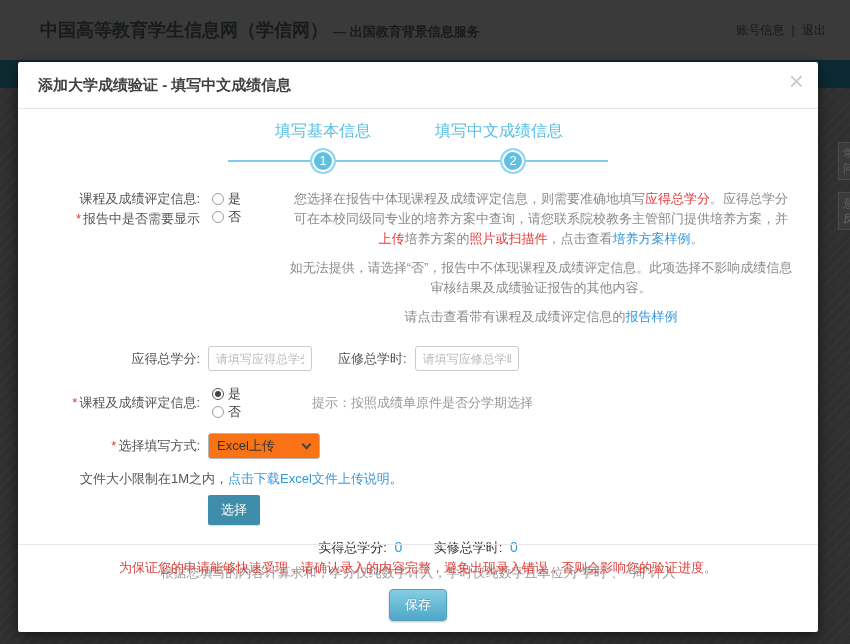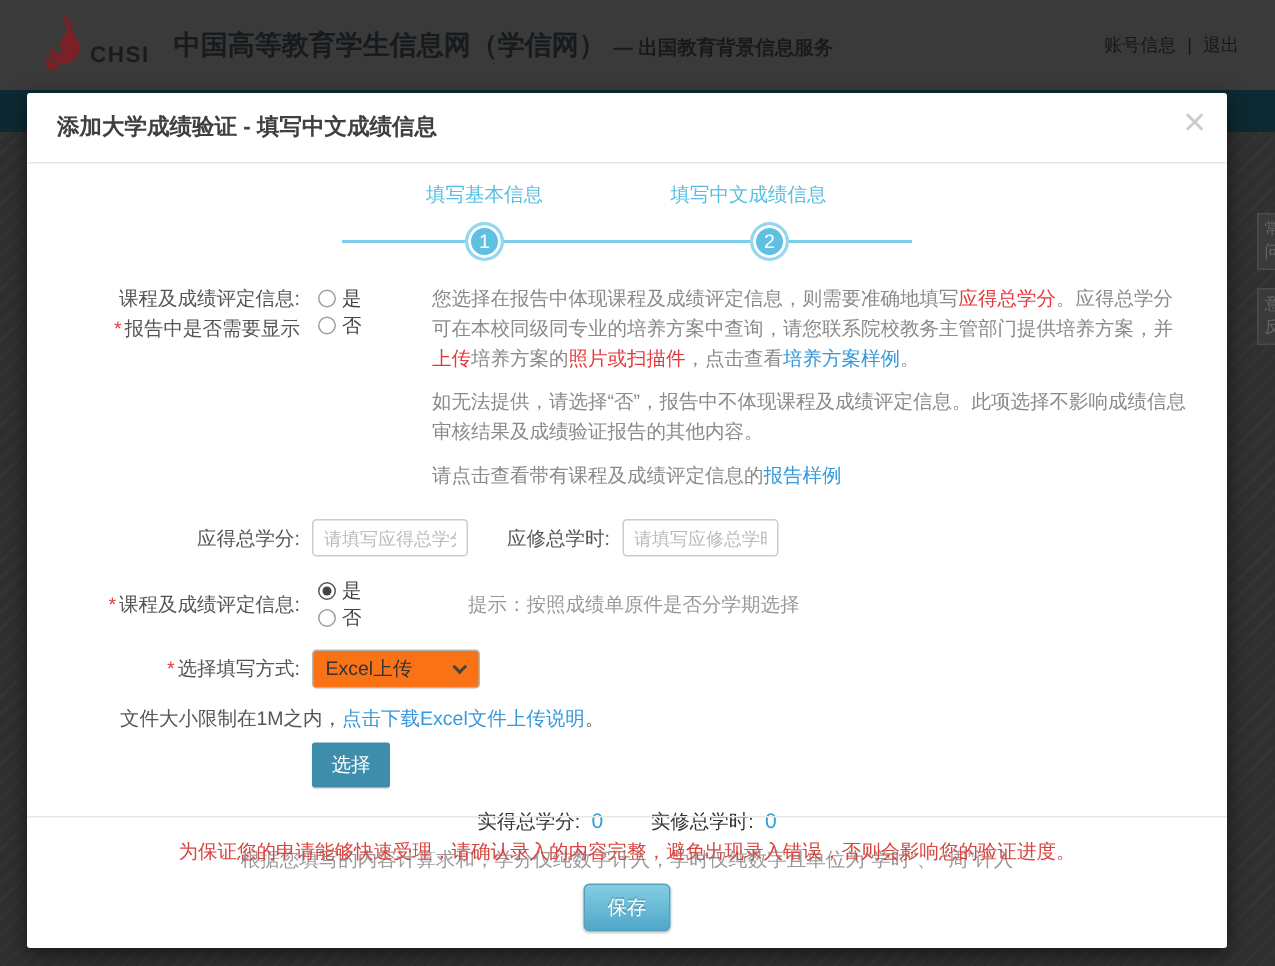--- a/index.html
+++ b/index.html
@@ -39,21 +39,21 @@
   }
   .modal-header { height:47px; line-height:46px; padding:0 20px; border-bottom:1px solid #e5e5e5; }
   .modal-title { font-size:15px; font-weight:bold; color:#404040; }
   .modal-close {
     position:absolute; top:6px; right:14px; font-size:26px; color:#ccc;
     background:none; border:none; cursor:pointer; line-height:1; font-family:"Liberation Sans",sans-serif;
   }
 
   
   .steps { position:relative; width:380px; height:58px; margin:10px auto 0; }
-  .step-label { position:absolute; top:2px; transform:translateX(-50%); font-size:13px; color:#56bfe3; white-space:nowrap; }
+  .step-label { position:absolute; top:2px; transform:translateX(-50%); font-size:16px; color:#56bfe3; white-space:nowrap; }
   .sl1 { left:95px; } .sl2 { left:271px; }
   .step-line { position:absolute; top:41px; left:0; right:0; height:2px; background:#7ccdec; }
   .step-circle {
     position:absolute; top:29px; width:26px; height:26px; border-radius:50%;
     background:#5fc0e2; border:2px solid #93d8f0; box-shadow:inset 0 0 0 2px #fff;
     color:#fff; font-size:13px; text-align:center; line-height:22px;
   }
   .sc1 { left:82px; } .sc2 { left:272px; }
 
   
@@ -66,21 +66,21 @@
   .radio-item { display:inline-flex; align-items:center; margin-right:12px; cursor:pointer; }
   .radio-dot {
     width:12px; height:12px; border:1px solid #9e9e9e; border-radius:50%;
     background:#fff; display:inline-block; margin-right:4px; position:relative; flex:none;
   }
   .radio-dot.checked { border-color:#555; }
   .radio-dot.checked::after {
     content:""; position:absolute; left:2px; top:2px; width:6px; height:6px;
     border-radius:50%; background:#444;
   }
-  .help-col { flex:1; color:#8a8a8a; line-height:20px; }
+  .help-col { flex:1; color:#8a8a8a; line-height:20px;text-align:center; }
   .help-col p { margin:0 0 9px; }
   .red-em { color:#e4393c; }
   .link { color:#3598dc; text-decoration:none; cursor:pointer; }
 
   .r2 { margin-top:10px; align-items:center; }
   .text-input {
     width:104px; height:25px; border:1px solid #ccc; border-radius:3px;
     padding:0 7px; font-size:12px; color:#555; font-family:"Liberation Sans",sans-serif;
   }
   .text-input::placeholder { color:#bbb; }
@@ -118,28 +118,20 @@
     margin-top:12px; padding:6px 15px; font-size:13px; color:#fff; cursor:pointer;
     border:1px solid #53a0bd; border-radius:4px; font-family:"Liberation Sans",sans-serif;
     background:linear-gradient(#85cde3, #4fa7c8);
     text-shadow:0 -1px 0 rgba(0,0,0,0.2); box-shadow:0 1px 2px rgba(0,0,0,0.25);
   }
 </style>
 </head>
 <body>
 
 <div class="site-header">
-  <div class="logo-wrap">
-    <svg class="logo-svg" viewBox="0 0 40 48">
-      <path d="M23 1c-4 7 2 10 1 15-1 4-5 6-5 11 0 3 2 5 4 6-6 1-10-2-11-6-2 3-1 9 3 12 3 2 8 3 12 1 5-3 8-8 7-14-1-5-5-7-6-11-1-3 0-6 2-8-3 0-5 2-6 4 0-4 1-7-1-10z" fill="#7b2027"></path>
-      <ellipse cx="13" cy="43" rx="5" ry="3.2" fill="#7b2027"></ellipse>
-      <circle cx="10" cy="38" r="2.2" fill="#7b2027"></circle>
-    </svg>
-    <span class="logo-chsi">CHSI</span>
-  </div>
   <div class="site-title">
     <span>中国高等教育学生信息网（学信网）</span>
     <span class="site-subtitle">— 出国教育背景信息服务</span>
   </div>
   <div class="header-right">
     <a class="hdr-link">账号信息</a>
     <span>|</span>
     <a class="hdr-link">退出</a>
   </div>
 </div>

